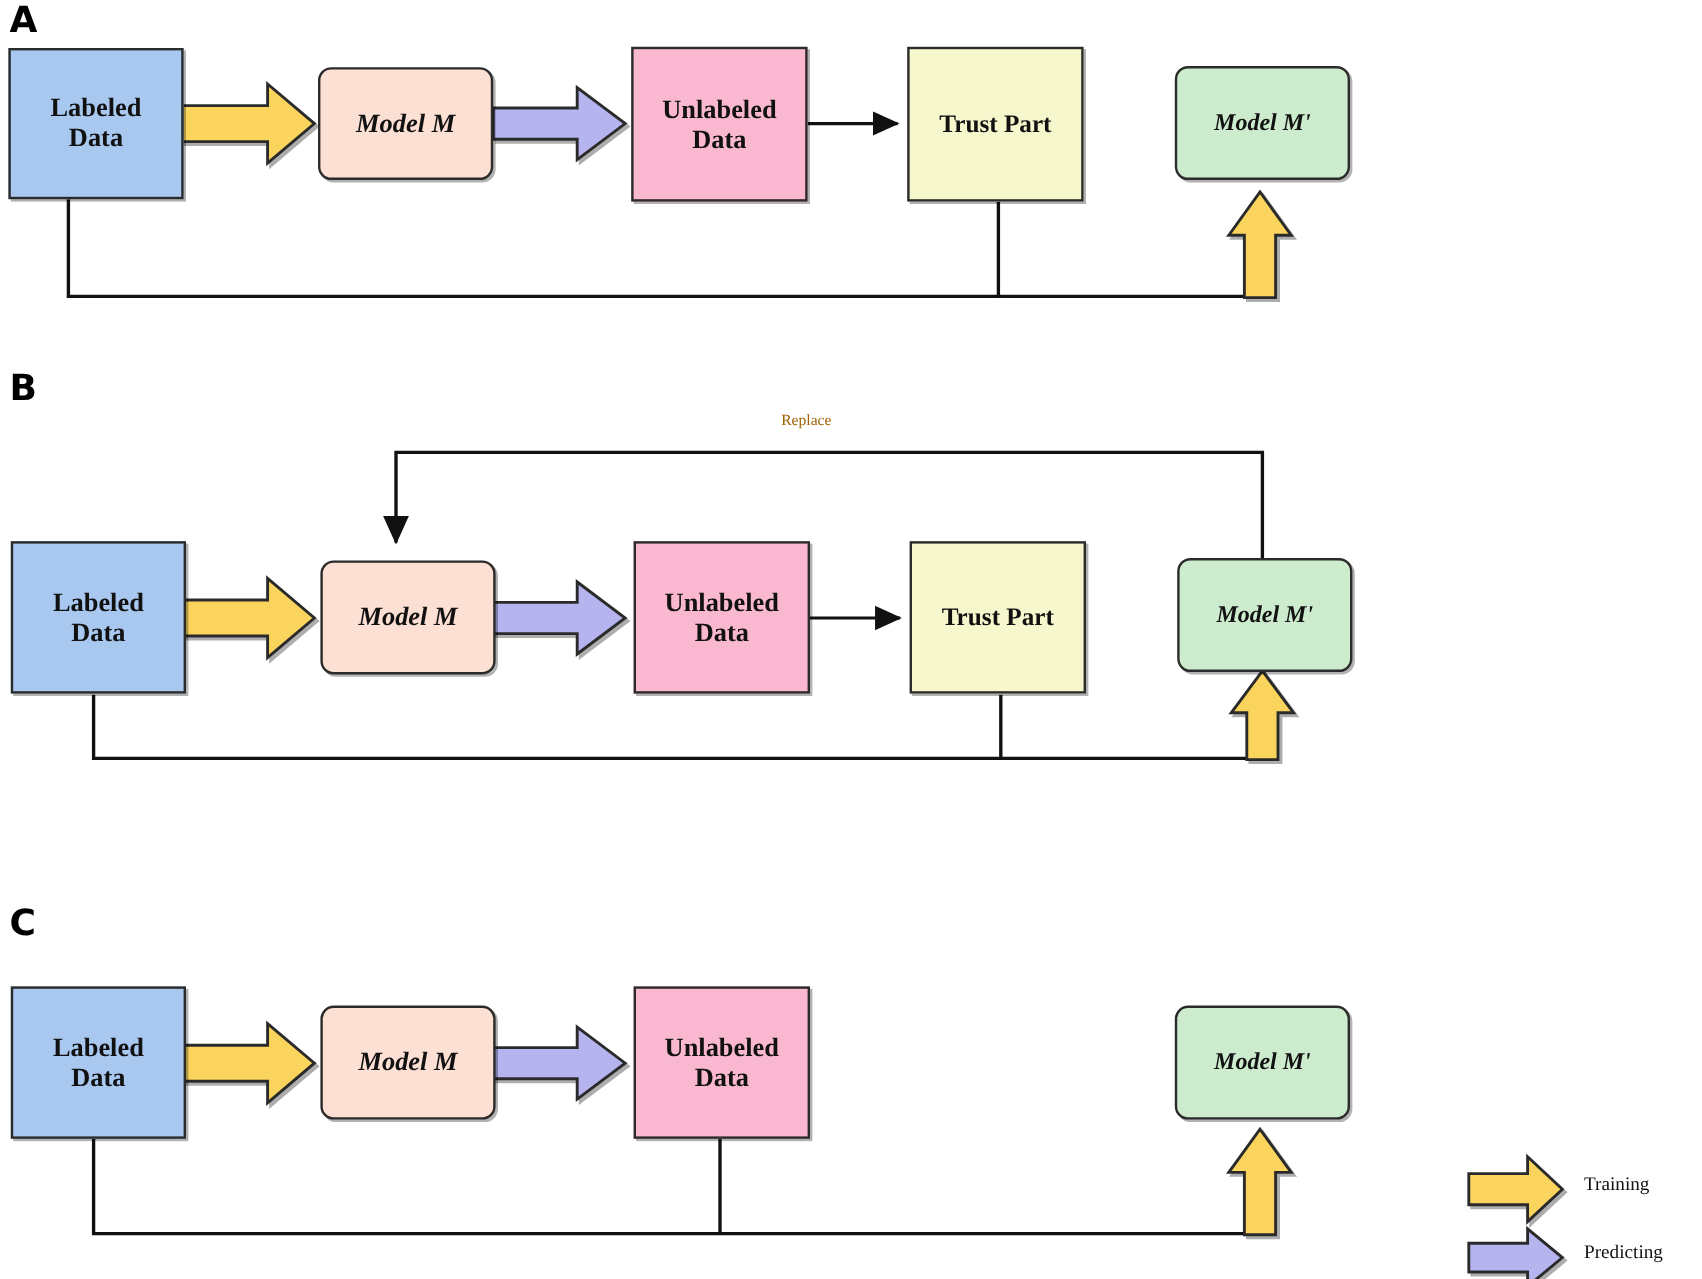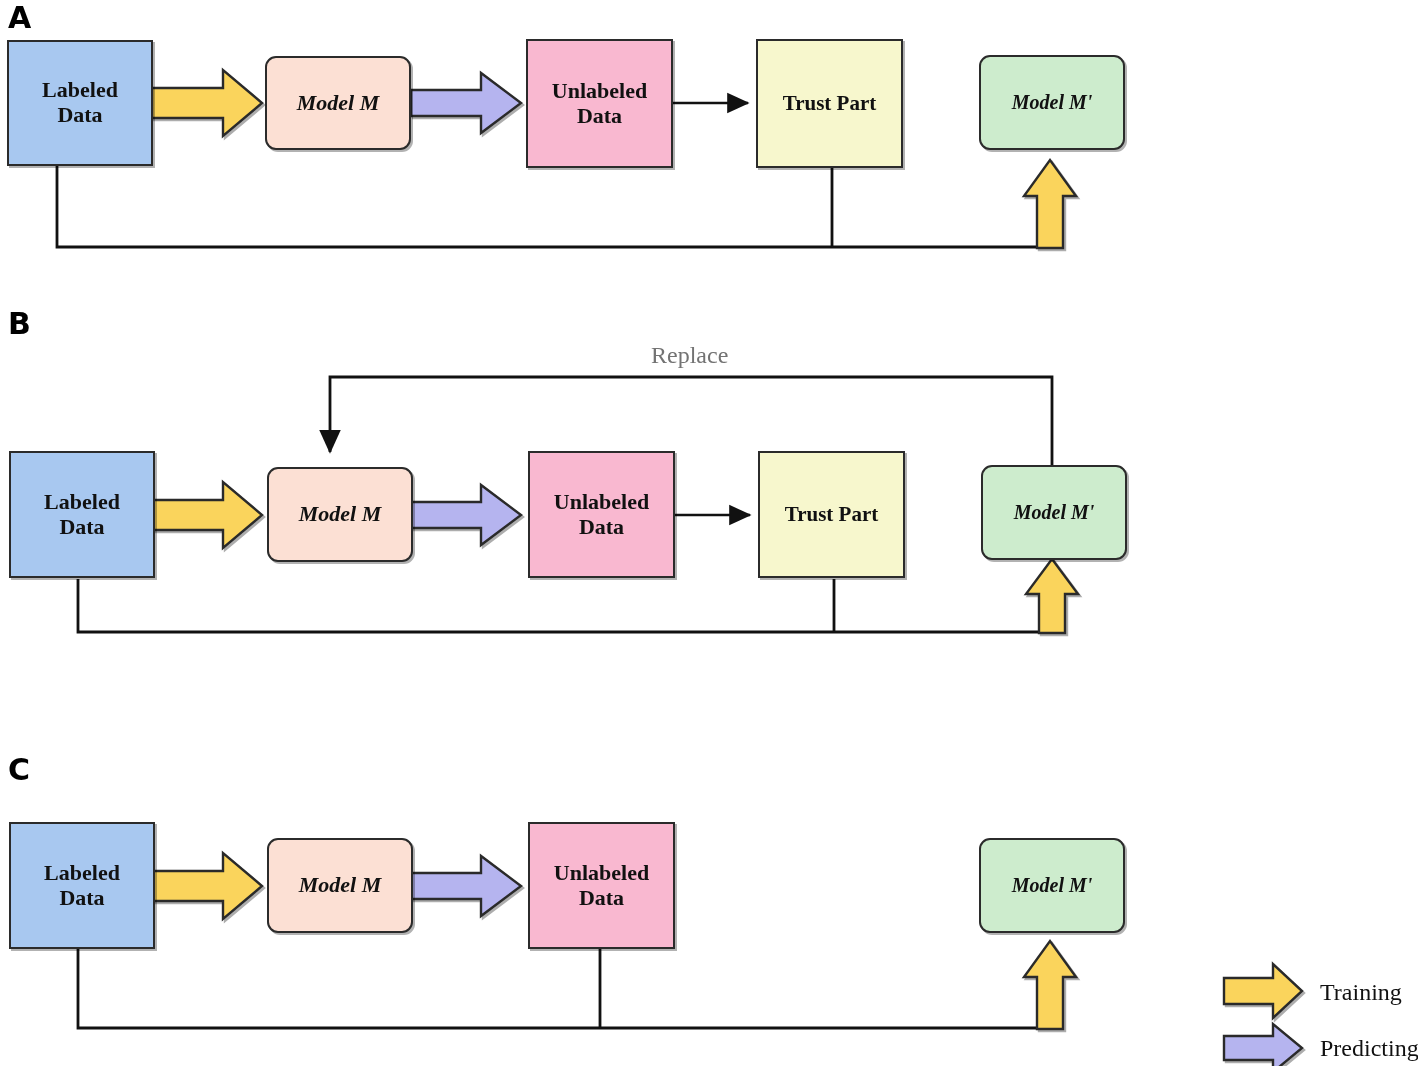--- a/index.html
+++ b/index.html
@@ -47,29 +47,29 @@
     color: #111111;
     line-height: 1.12;
     box-shadow: 2px 2px 0 rgba(0,0,0,0.30);
   }
   .node.sharp { border-radius: 0; }
   .node.round { border-radius: 11px; font-style: italic; }
   .node .node-text { display: block; padding: 0 4px; }
   .legend-label {
     position: absolute;
     font-family: "Liberation Serif", "DejaVu Serif", serif;
-    font-size: 24px;
+    font-size: 16px;
     color: #111111;
     white-space: nowrap;
   }
   .edge-label {
     position: absolute;
     font-family: "Liberation Serif", "DejaVu Serif", serif;
-    font-size: 24px;
-    color: #737373;
+    font-size: 13px;
+    color: #a16207;
     white-space: nowrap;
   }
 </style>
 </head>
 <body>
 
 <div id="figure">
 
   <svg class="layer" viewBox="0 0 1418 1066">
     <defs>

